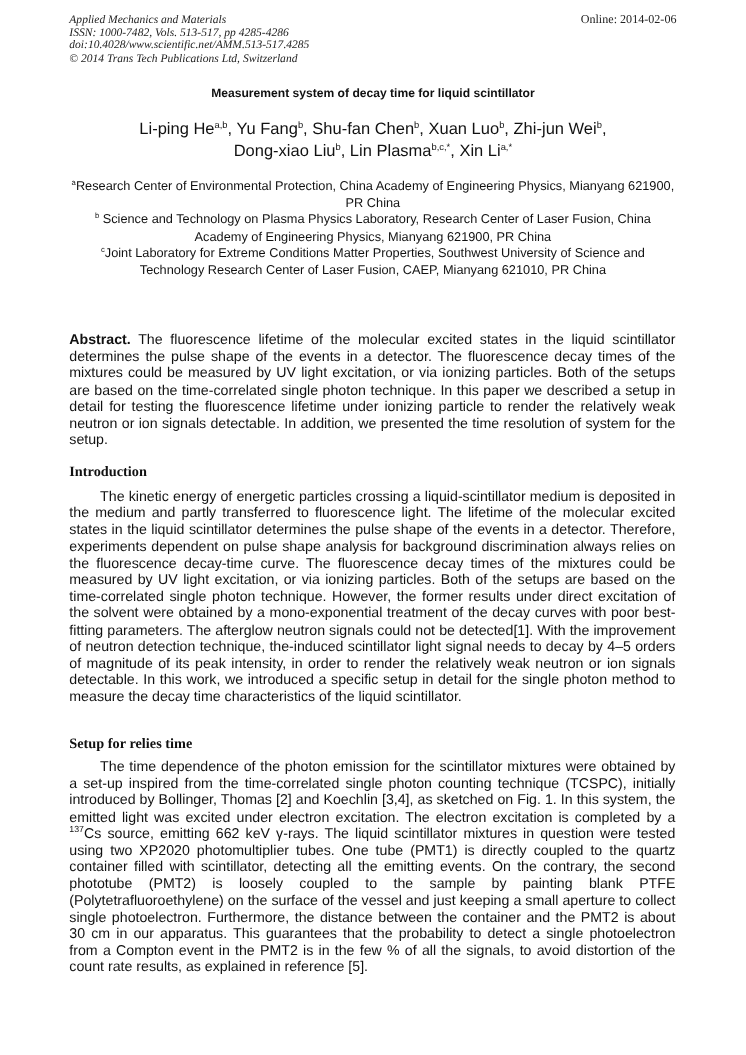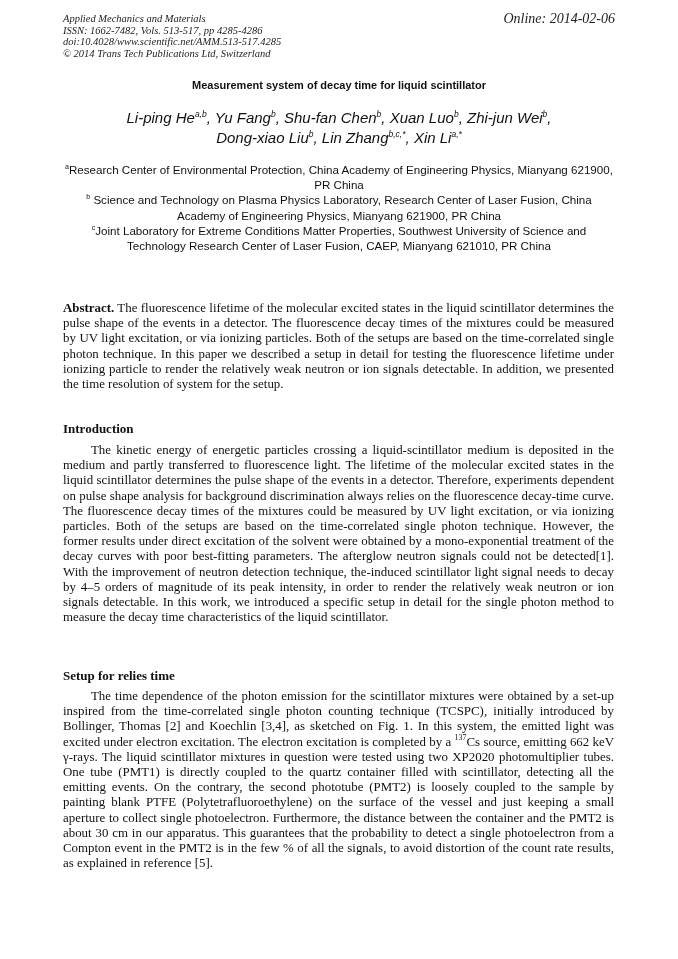--- a/index.html
+++ b/index.html
@@ -1,59 +1,59 @@
 <!DOCTYPE html>
 <html><head>
 <meta charset="utf-8">
 <style>
   html, body { margin: 0; padding: 0; background: #ffffff; }
   body { width: 678px; height: 959px; position: relative; overflow: hidden; color: #111; }
   .page { position: absolute; left: 0; top: 0; width: 678px; height: 914px; }
   .hdr { position: absolute; left: 63px; top: 13px; font-family: "Liberation Serif", serif; font-style: italic; font-size: 10.5px; line-height: 11.5px; color: #222; }
   .hdr div { white-space: nowrap; }
-  .online { position: absolute; right: 63px; top: 13px; font-family: "Liberation Serif", serif; font-style: italic; font-size: 14px; line-height: 11.5px; color: #222; }
+  .online { position: absolute; right: 63px; top: 13px; font-family: "Liberation Serif", serif; font-size: 11px; line-height: 11.5px; color: #222; }
   .title { position: absolute; left: 0; width: 678px; top: 79px; text-align: center; font-family: "Liberation Sans", sans-serif; font-weight: bold; font-size: 11px; }
-  .authors { position: absolute; left: 0; width: 678px; top: 108px; text-align: center; font-family: "Liberation Sans", sans-serif; font-size: 15px; line-height: 20px; font-style: italic; }
+  .authors { position: absolute; left: 0; width: 678px; top: 108px; text-align: center; font-family: "Liberation Sans", sans-serif; font-size: 15px; line-height: 20px; }
   .authors sup { font-size: 8.5px; vertical-align: 6px; line-height: 0; }
   .affil { position: absolute; left: 62px; width: 554px; top: 162px; text-align: center; font-family: "Liberation Sans", sans-serif; font-size: 11.6px; line-height: 15.2px; }
   .affil sup { font-size: 7px; vertical-align: 5px; line-height: 0; }
   .keywords { position: absolute; left: 63px; top: 268px; font-family: "Liberation Sans", sans-serif; font-size: 11.8px; white-space: nowrap; }
   .keywords b { font-weight: bold; }
-  .body-text { font-family: Liberation Serif, serif; font-size: 12.9px; line-height: 15.2px; text-align: justify; text-align-last: left; }
+  .body-text { font-family: Liberation Sans, sans-serif; font-size: 12.9px; line-height: 15.2px; text-align: justify; text-align-last: left; }
   .abstract { position: absolute; left: 63px; width: 551px; top: 301px; }
   .sec-title { position: absolute; left: 63px; font-family: "Liberation Serif", serif; font-weight: bold; font-size: 13px; }
   .intro-title { top: 421px; }
   .intro { position: absolute; left: 63px; width: 551px; top: 443px; }
   .setup-title { top: 668px; }
   .setup { position: absolute; left: 63px; width: 551px; top: 689px; }
   .indent { text-indent: 28px; }
   .body-text p { margin: 0; }
   .cs-sup { font-size: 8px; vertical-align: 6px; line-height: 0; }
 </style>
 </head>
 <body>
 
 <div class="page">
 
   <div class="hdr">
     <div>Applied Mechanics and Materials</div>
-    <div>ISSN: 1662-7482, Vols. 513-517, pp 4285-4286</div>
+    <div>ISSN: 1000-7482, Vols. 513-517, pp 4285-4286</div>
     <div>doi:10.4028/www.scientific.net/AMM.513-517.4285</div>
     <div>© 2014 Trans Tech Publications Ltd, Switzerland</div>
   </div>
   <div class="online">Online: 2014-02-06</div>
 
   <div class="title">Measurement system of decay time for liquid scintillator</div>
 
   <div class="authors">
     <div>
       <span><span>Li-ping He</span><sup>a,b</sup><span>, </span></span><span><span>Yu Fang</span><sup>b</sup><span>, </span></span><span><span>Shu-fan Chen</span><sup>b</sup><span>, </span></span><span><span>Xuan Luo</span><sup>b</sup><span>, </span></span><span><span>Zhi-jun Wei</span><sup>b</sup><span>,</span></span>
     </div>
     <div>
-      <span><span>Dong-xiao Liu</span><sup>b</sup><span>, </span></span><span><span>Lin Zhang</span><sup>b,c,*</sup><span>, </span></span><span><span>Xin Li</span><sup>a,*</sup></span>
+      <span><span>Dong-xiao Liu</span><sup>b</sup><span>, </span></span><span><span>Lin Plasma</span><sup>b,c,*</sup><span>, </span></span><span><span>Xin Li</span><sup>a,*</sup></span>
     </div>
   </div>
 
   <div class="affil">
     <div><sup>a</sup><span>Research Center of Environmental Protection, China Academy of Engineering Physics, Mianyang 621900, PR China</span></div>
     <div><sup>b</sup><span> Science and Technology on Plasma Physics Laboratory, Research Center of Laser Fusion, China Academy of Engineering Physics, Mianyang 621900, PR China</span></div>
     <div><sup>c</sup><span>Joint Laboratory for Extreme Conditions Matter Properties, Southwest University of Science and Technology Research Center of Laser Fusion, CAEP, Mianyang 621010, PR China</span></div>
   </div>
 
 

